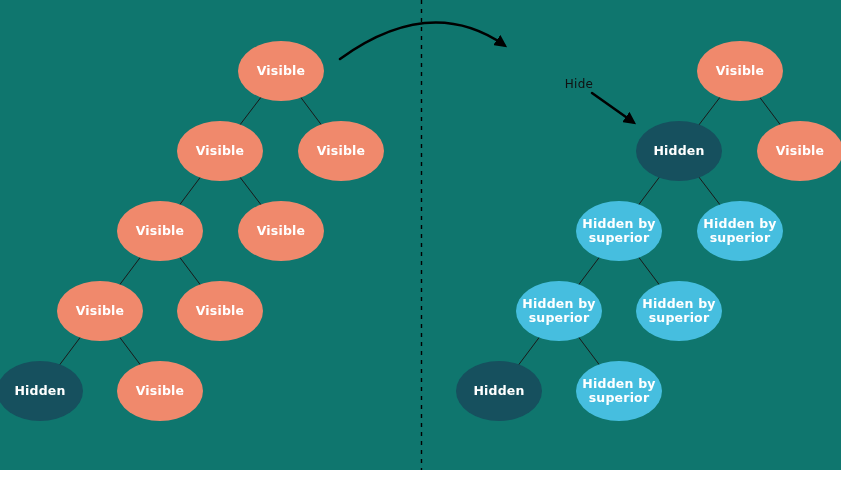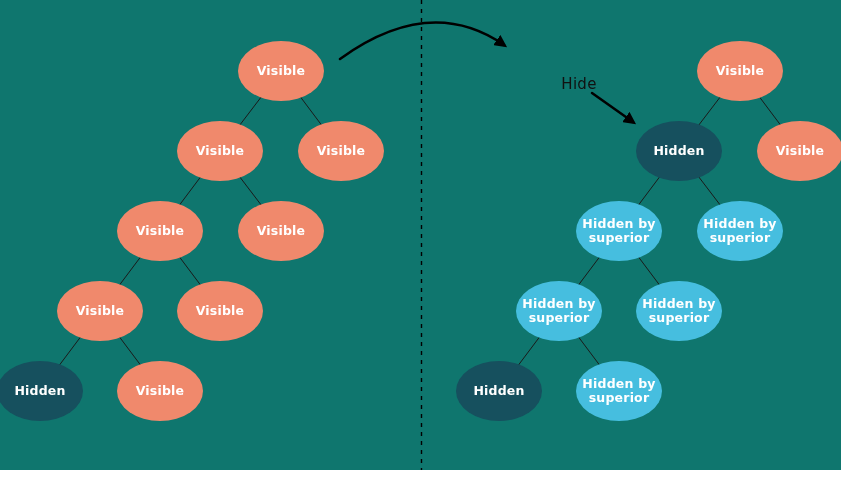--- a/index.html
+++ b/index.html
@@ -28,21 +28,21 @@
     font-weight: 600;
     line-height: 1.15;
     padding: 0 3px;
     box-sizing: border-box;
     letter-spacing: 0.2px;
   }
   .hide-label {
     position: absolute;
     transform: translate(-50%, -50%);
     color: #111111;
-    font-size: 15px;
+    font-size: 12px;
     font-weight: 500;
     letter-spacing: 0.3px;
     white-space: nowrap;
   }
 </style>
 </head>
 <body>
 
 <div class="canvas">
 

